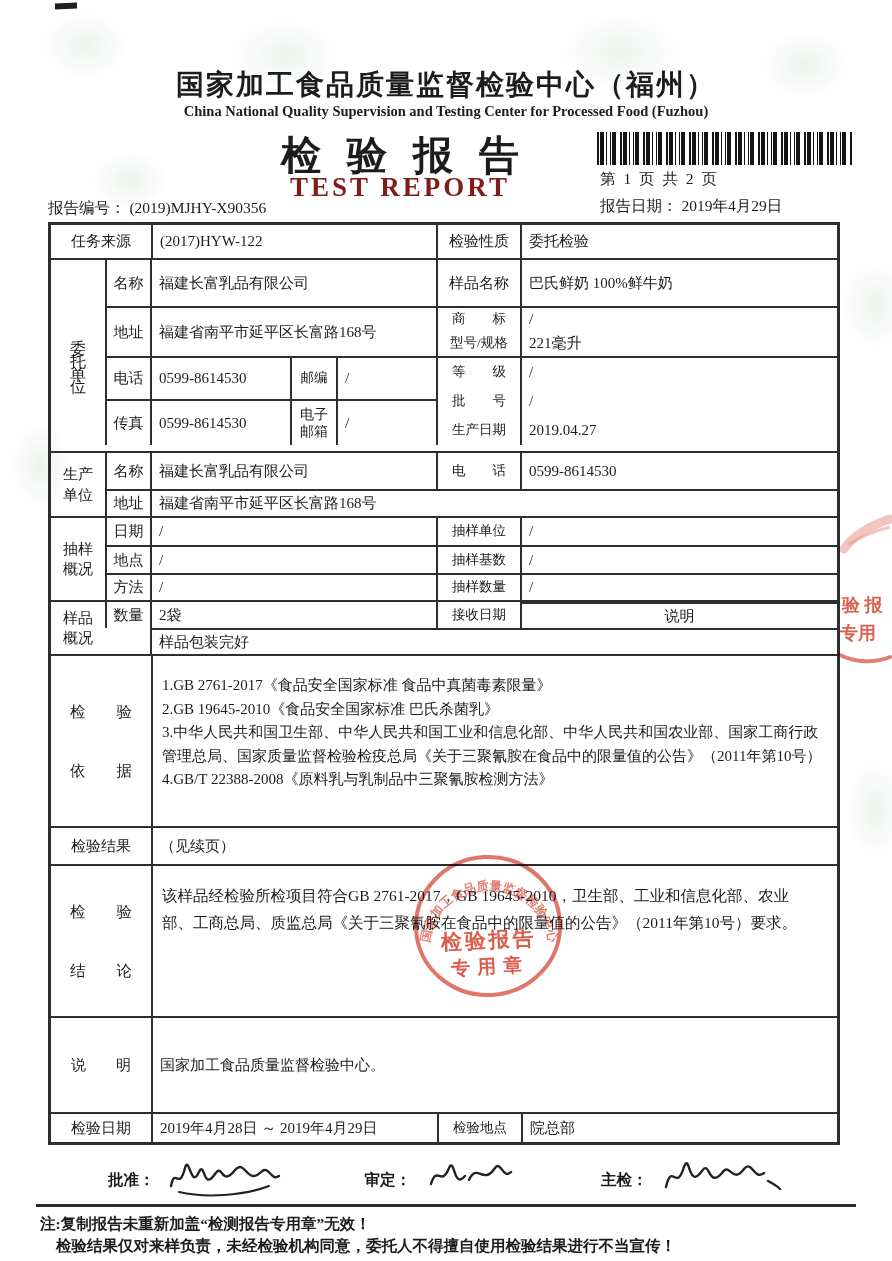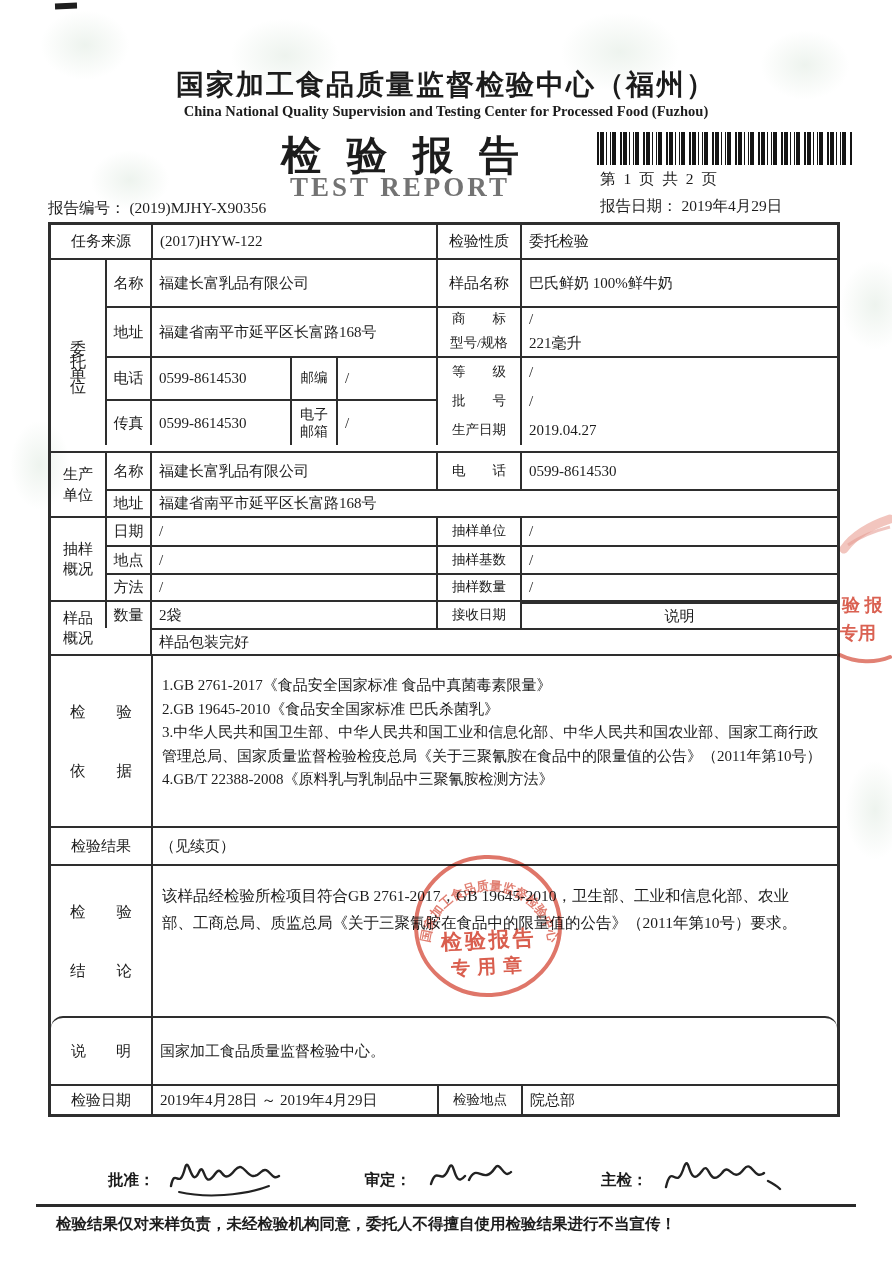--- a/index.html
+++ b/index.html
@@ -7,21 +7,21 @@
   body { width:892px; height:1261px; background:#ffffff; position:relative; overflow:hidden;
          font-family:"Liberation Serif", serif; color:#1c1c1c; }
   .abs { position:absolute; }
   
   .blob { position:absolute; border-radius:50%; background:radial-gradient(ellipse at center, #e4ede5 0%, rgba(228,237,229,0) 70%); opacity:.65; pointer-events:none; }
   .scan-dash { position:absolute; background:#1f1f1f; transform:rotate(-2deg); }
   
   .org-cn { left:0; top:66px; width:892px; text-align:center; font-size:28px; font-weight:bold; letter-spacing:2px; }
   .org-en { left:0; top:103px; width:892px; text-align:center; font-size:14.5px; font-weight:bold; }
   .title-cn { left:150px; top:128px; width:500px; text-align:center; font-size:40px; font-weight:bold; letter-spacing:26px; text-indent:26px; }
-  .title-en { left:150px; top:172px; width:500px; text-align:center; font-size:27px; font-weight:bold; color:#737373; letter-spacing:3px; font-family:"Liberation Serif", serif; }
+  .title-en { left:150px; top:172px; width:500px; text-align:center; font-size:27px; font-weight:bold; color:#7f1d1d; letter-spacing:3px; font-family:"Liberation Serif", serif; }
   .barcode { left:597px; top:132px; width:256px; height:33px;
     background:repeating-linear-gradient(90deg,#141414 0 2px,#fff 2px 3px,#141414 3px 7px,#fff 7px 9px,#141414 9px 10px,#fff 10px 13px,#141414 13px 14px,#fff 14px 15px,#141414 15px 19px,#fff 19px 23px); }
   .pageinfo { left:600px; top:169px; font-size:15.5px; letter-spacing:2px; }
   .repno { left:48px; top:198px; font-size:15.5px; }
   .repdate { left:600px; top:196px; font-size:15.5px; }
   
   .tbl { left:48px; top:222px; width:792px; border:3px solid var(--ln); background:transparent; }
   .band { display:grid; border-top:2px solid var(--ln); }
   .band:first-child { border-top:none; }
   .c { display:flex; align-items:center; padding:1px 7px; border-left:2px solid var(--ln); font-size:15px; line-height:1.25; }
@@ -173,21 +173,21 @@
   </div>
 
   <div class="band" style="grid-template-columns:100px 1fr; height:152px;">
     <div class="c nb lab gap-lab">
       <div>检　　验</div>
       <div>结　　论</div>
     </div>
     <div class="c concl">该样品经检验所检项目符合GB 2761-2017，GB 19645-2010，卫生部、工业和信息化部、农业部、工商总局、质监总局《关于三聚氰胺在食品中的限量值的公告》（2011年第10号）要求。</div>
   </div>
 
-  <div class="band" style="grid-template-columns:100px 1fr; height:68px;border-radius:12px;">
+  <div class="band" style="grid-template-columns:100px 1fr; height:96px;">
     <div class="c nb lab">说　　明</div>
     <div class="c">国家加工食品质量监督检验中心。</div>
   </div>
 
   <div class="band" style="grid-template-columns:100px 286px 84px 1fr; height:30px;">
     <div class="c nb lab">检验日期</div>
     <div class="c">2019年4月28日 ～ 2019年4月29日</div>
     <div class="c lab sm">检验地点</div>
     <div class="c">院总部</div>
   </div>
@@ -226,14 +226,15 @@
     <path d="M10,30 C16,10 20,34 28,14 C34,2 32,36 44,22 M48,26 C56,8 62,32 74,14 C80,6 82,26 90,18" fill="none" stroke="#222" stroke-width="2.4" stroke-linecap="round"></path>
   </svg>
   <span class="sig-label" style="margin-left:85px;">主检：</span>
   <svg class="sig-svg" width="130" height="50" viewBox="0 0 130 50">
     <path d="M8,36 C14,10 18,42 26,16 C32,0 30,40 44,20 C52,8 50,38 64,22 C72,10 74,34 86,18 C94,8 96,30 106,22 M110,30 C114,32 118,34 122,38" fill="none" stroke="#222" stroke-width="2.4" stroke-linecap="round"></path>
   </svg>
 </div>
 
 <div class="abs rule"></div>
 <div class="abs notes">
+  <div>注:复制报告未重新加盖“检测报告专用章”无效！</div>
   <div class="indent">检验结果仅对来样负责，未经检验机构同意，委托人不得擅自使用检验结果进行不当宣传！</div>
 </div>
 
 </body></html>

